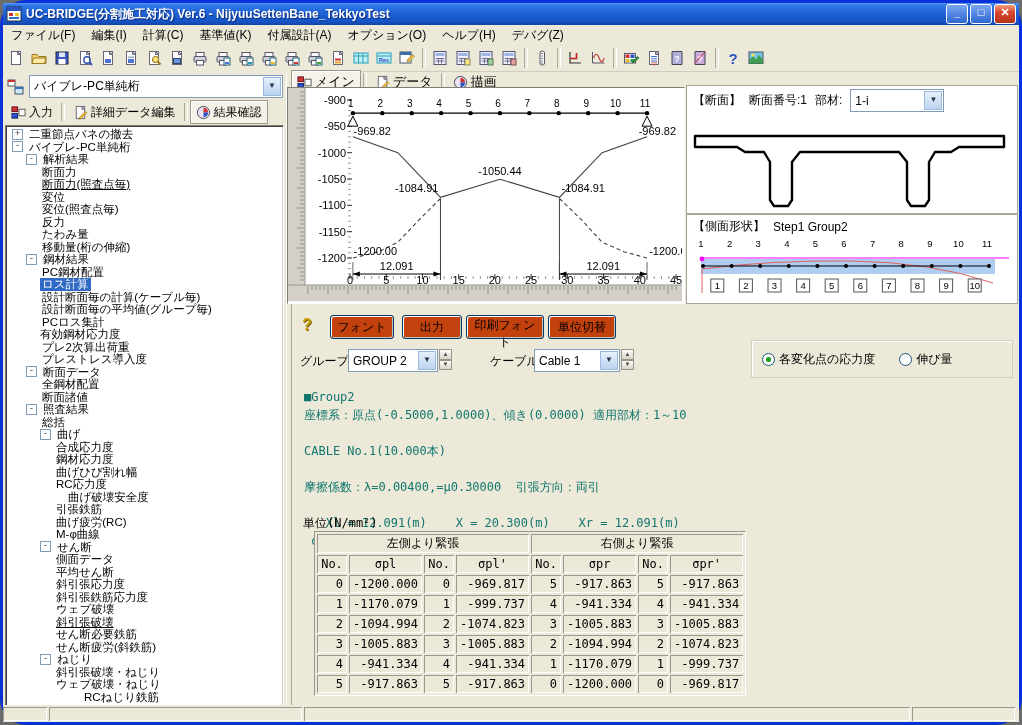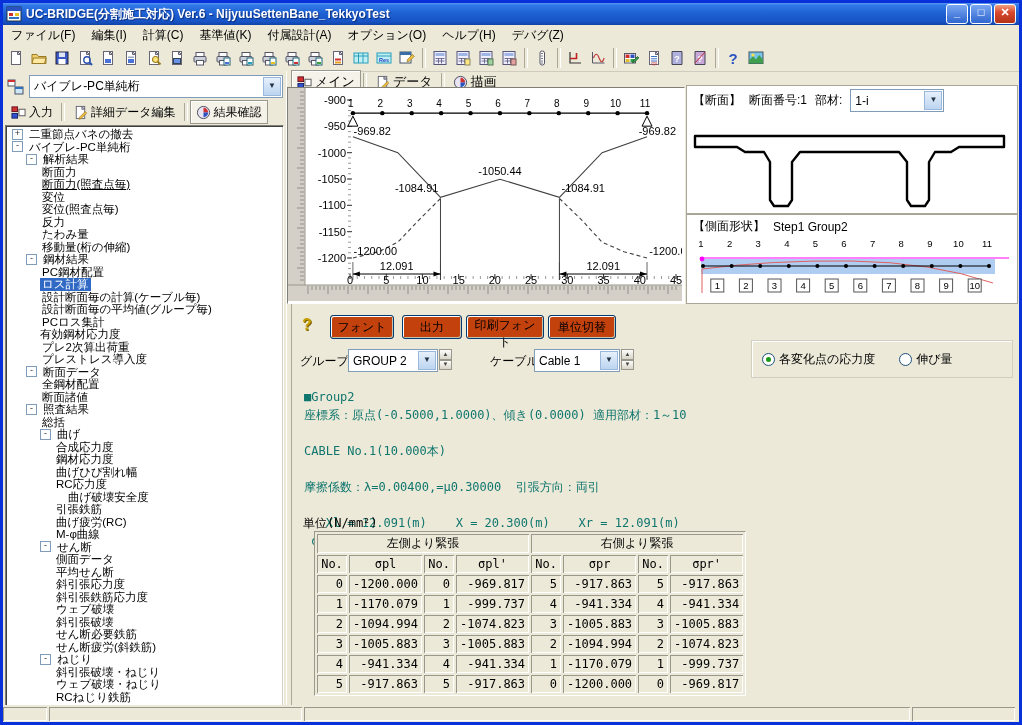--- a/index.html
+++ b/index.html
@@ -1,16 +1,16 @@
 <!DOCTYPE html>
 <html><head>
 <meta charset="utf-8">
 <style>
   html,body{margin:0;padding:0;background:#6b6b6b;font-family:"Liberation Sans",sans-serif;}
-  .window{position:relative;width:1022px;height:725px;background:#0831d9;}
+  .window{position:relative;width:1022px;height:725px;background:#0831d9;border-radius:26px;}
   .frame{position:absolute;left:3px;top:3px;width:1016px;height:719px;background:#ece9d8;overflow:hidden;}
   
   .titlebar{position:absolute;left:0;top:0;width:1016px;height:22px;
     background:linear-gradient(180deg,#5a96f5 0%,#3079e8 10%,#1f62d5 45%,#1753c4 85%,#1143a6 100%);
     display:flex;align-items:center;color:#fff;font-size:12px;font-weight:bold;}
   .titlebar .appicon{margin:0 4px 0 3px;width:16px;height:16px;}
   .title-text{flex:1;white-space:nowrap;overflow:hidden;text-shadow:1px 1px 1px #0a2a78;}
   .winbtns{display:flex;gap:2px;margin-right:3px;}
   .winbtn{width:20px;height:18px;border:1px solid #fff;border-radius:3px;font-size:11px;line-height:15px;
     text-align:center;color:#fff;background:linear-gradient(180deg,#7aa7f2,#2f66cf);cursor:default;}
@@ -516,40 +516,40 @@
           </div>
           <div class="tree-row" style="padding-left: 48px;">
             <span class="tlabel">斜引張応力度</span>
           </div>
           <div class="tree-row" style="padding-left: 48px;">
             <span class="tlabel">斜引張鉄筋応力度</span>
           </div>
           <div class="tree-row" style="padding-left: 48px;">
             <span class="tlabel">ウェブ破壊</span>
           </div>
-          <div class="tree-row" style="padding-left: 48px;">
+          <div class="tree-row" style="padding-left: 48px; text-decoration: underline;">
             <span class="tlabel">斜引張破壊</span>
           </div>
           <div class="tree-row" style="padding-left: 48px;">
             <span class="tlabel">せん断必要鉄筋</span>
           </div>
           <div class="tree-row" style="padding-left: 48px;">
             <span class="tlabel">せん断疲労(斜鉄筋)</span>
           </div>
           <div class="tree-row" style="padding-left: 34px;">
             <span class="toggle">-</span>
             <span class="tlabel">ねじり</span>
           </div>
           <div class="tree-row" style="padding-left: 48px;">
             <span class="tlabel">斜引張破壊・ねじり</span>
           </div>
           <div class="tree-row" style="padding-left: 48px;">
             <span class="tlabel">ウェブ破壊・ねじり</span>
           </div>
-          <div class="tree-row" style="padding-left: 48px;">
+          <div class="tree-row" style="padding-left: 76px;">
             <span class="tlabel">RCねじり鉄筋</span>
           </div>
         </div>
     </div>
     <div class="splitter"></div>
 
     <div class="main-tabs" id="main-tabs">
         <span class="stab active">
           <svg viewBox="0 0 16 16" width="15" height="15">
             <rect x="1" y="2" width="6" height="5" fill="#d03030" stroke="#612"></rect>

